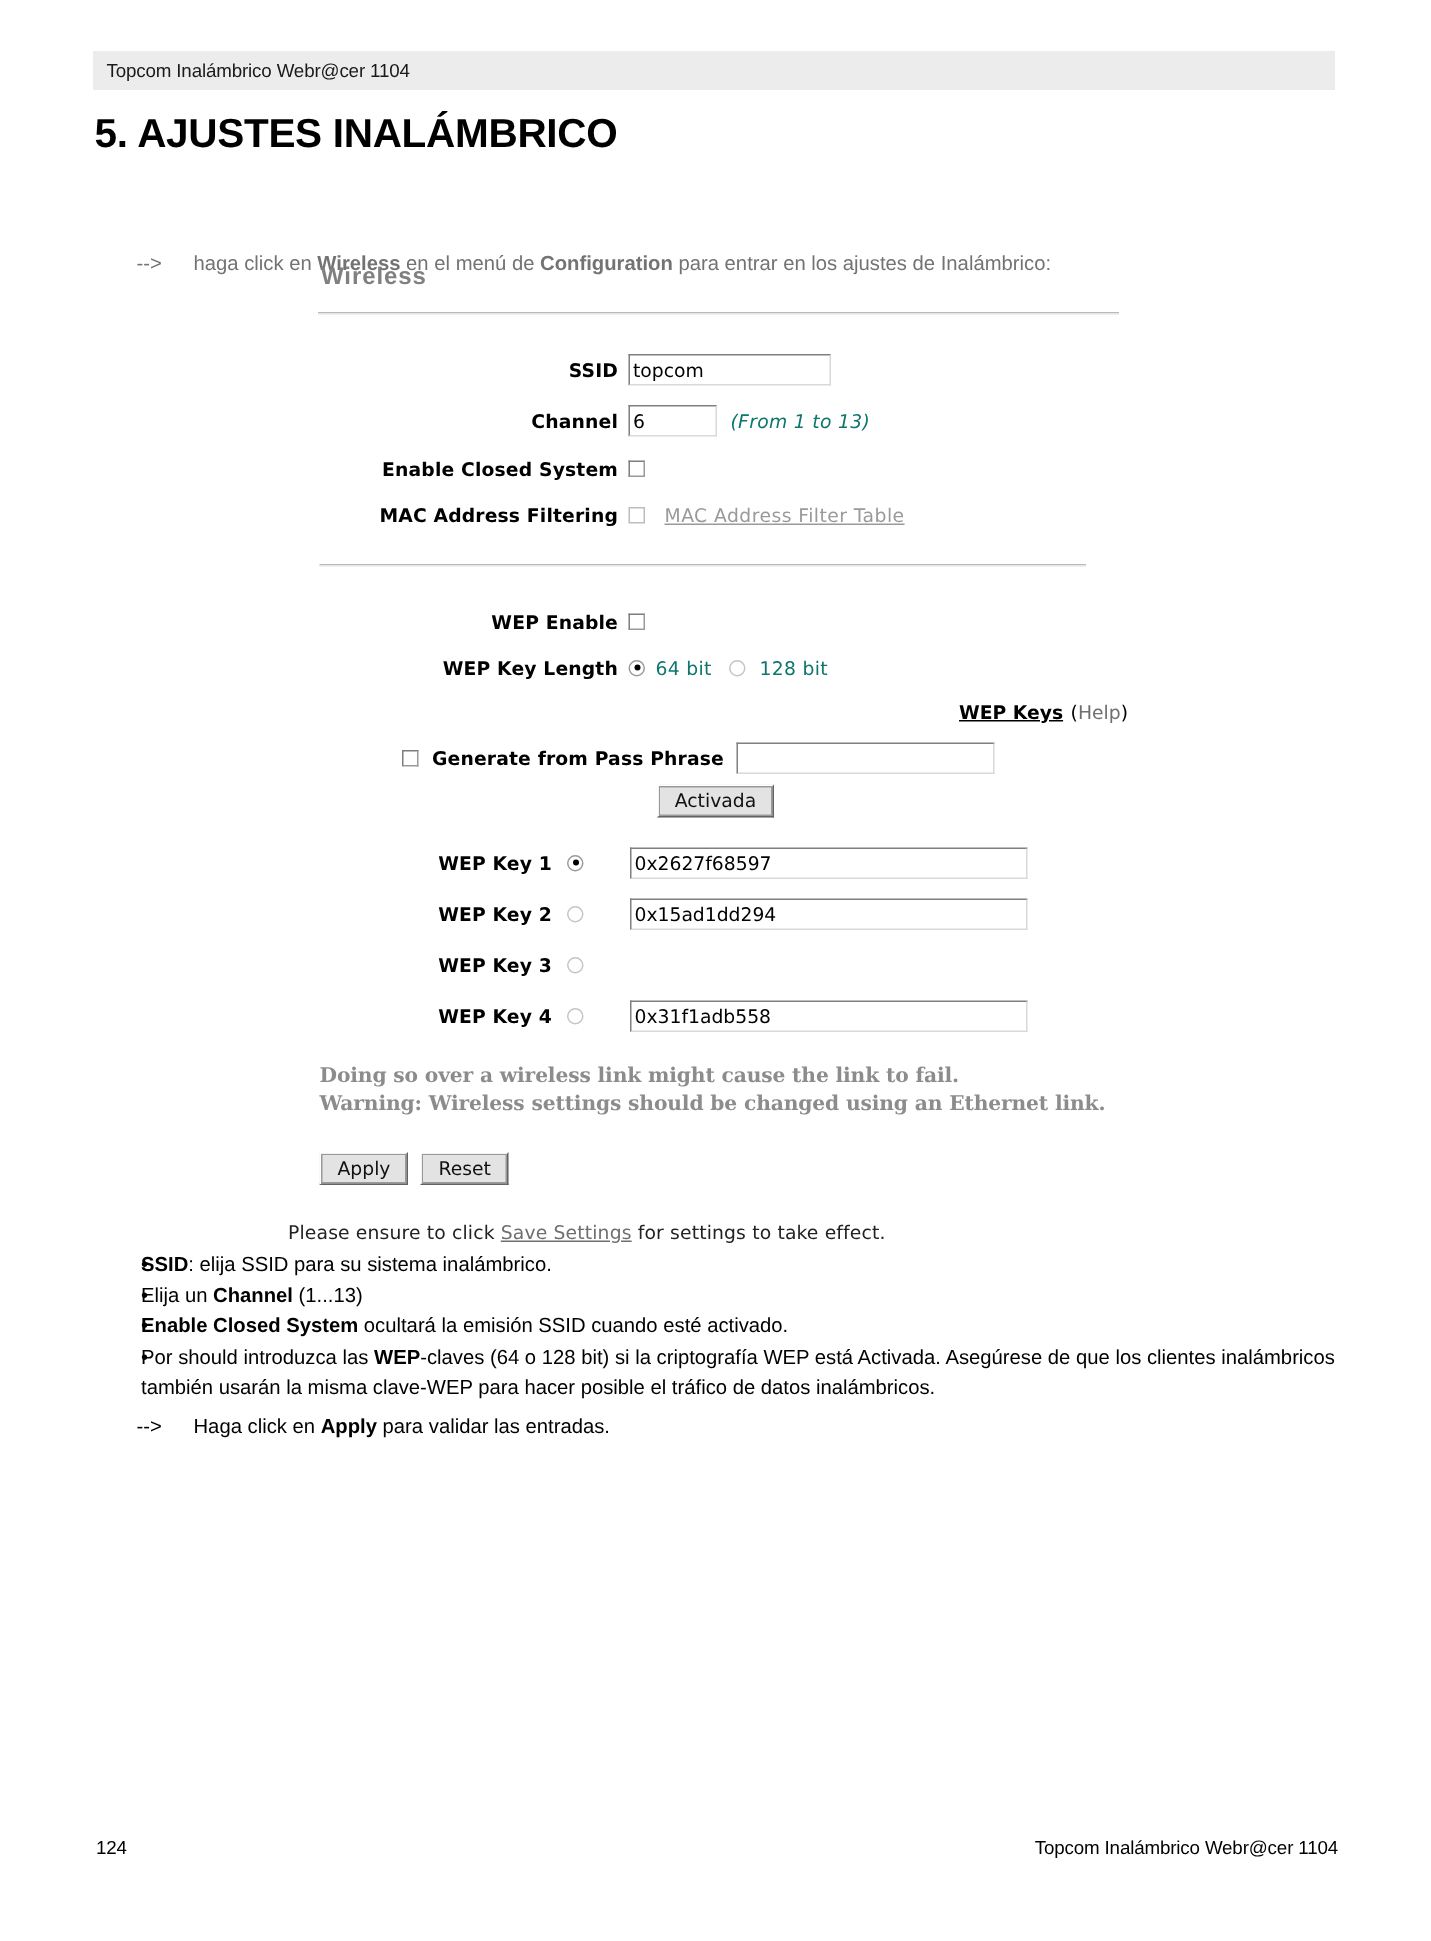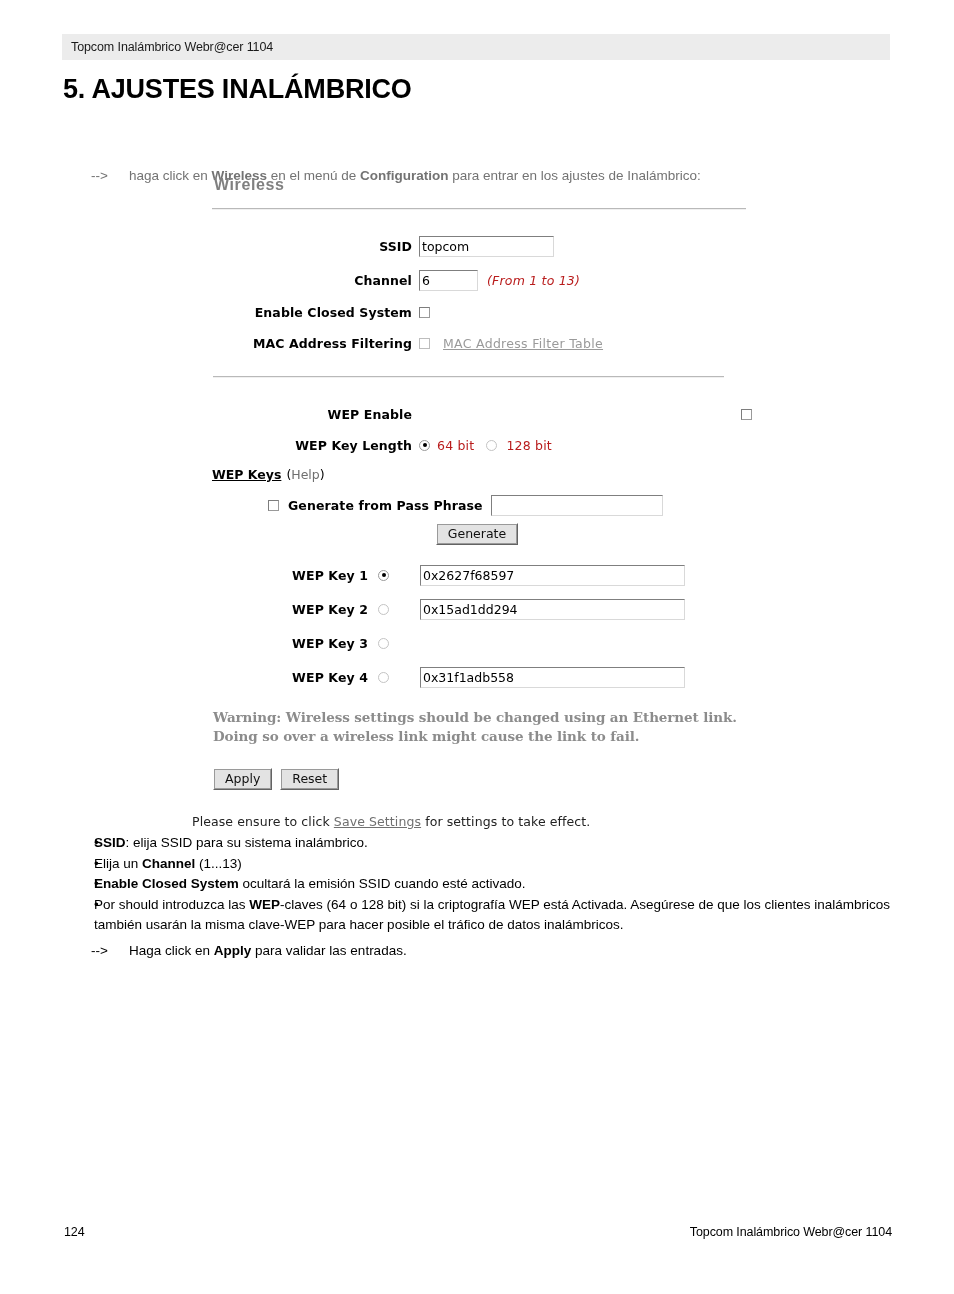--- a/index.html
+++ b/index.html
@@ -118,21 +118,21 @@
   }
   .txt-ssid { width: 129px; }
   .txt-channel { width: 53px; }
   .txt-pass { width: 166px; }
   .txt-wepkey { width: 259px; }
 
   .hint {
     font-family: "DejaVu Sans", sans-serif;
     font-style: italic;
     font-size: 12.5px;
-    color: #b91c1c;
+    color: #0f766e;
     margin-left: 9px;
     letter-spacing: 0.2px;
   }
 
   
   .cb {
     width: 11px;
     height: 11px;
     border: 1px solid #9a9a9a;
     border-top-color: #7d7d7d;
@@ -168,21 +168,21 @@
     font-family: "DejaVu Sans", sans-serif;
     font-size: 12.5px;
     color: #9a9a9a;
     text-decoration: underline;
     letter-spacing: 0.3px;
     margin-left: 13px;
   }
 
   .centered-row {
     display: flex;
-    justify-content: flex-start;
+    justify-content: flex-end;
     align-items: center;
     white-space: nowrap;
   }
   .wepkeys-head {
     margin-top: 8px;
     font-family: "DejaVu Sans", sans-serif;
     font-size: 12.5px;
   }
   .wepkeys-label {
     font-weight: bold;
@@ -381,21 +381,21 @@
         <span class="linkish">MAC Address Filter Table</span>
       </div>
     </div>
 
   </div>
 
   <div class="rule rule-2" style="margin-top:19px;"></div>
 
   <div class="form-rows">
 
-    <div class="frow" style="margin-top:22px;justify-content:space-between;">
+    <div class="frow" style="margin-top:22px;">
       <div class="flabel">WEP Enable</div>
       <div class="fctl">
         <span class="cb"></span>
       </div>
     </div>
 
     <div class="frow" style="margin-top:3px;">
       <div class="flabel">WEP Key Length</div>
       <div class="fctl">
         <span class="rb rb-on"></span>
@@ -414,21 +414,21 @@
       <span class="paren">)</span>
   </div>
 
   <div class="passphrase-row">
     <span class="cb"></span>
     <span class="passphrase-label">Generate from Pass Phrase</span>
     <span class="txt txt-pass" placeholder=""></span>
   </div>
 
   <div class="btn-generate-wrap">
-    <span class="btn">Generate</span>
+    <span class="btn">Activada</span>
   </div>
 
   <div class="wepkey-rows">
 
     <div class="wepkey-row">
       <div class="wepkey-label">WEP Key 1</div>
       <div class="wepkey-radio-cell">
         <span class="rb rb-on"></span>
       </div>
       <span class="txt txt-wepkey">0x2627f68597</span>
@@ -453,22 +453,22 @@
       <div class="wepkey-label">WEP Key 4</div>
       <div class="wepkey-radio-cell">
         <span class="rb rb-dim"></span>
       </div>
       <span class="txt txt-wepkey">0x31f1adb558</span>
     </div>
 
   </div>
 
   <div class="warning">
+    <div>Doing so over a wireless link might cause the link to fail.</div>
     <div>Warning: Wireless settings should be changed using an Ethernet link.</div>
-    <div>Doing so over a wireless link might cause the link to fail.</div>
   </div>
 
   <div class="action-buttons">
     <span class="btn">Apply</span>
     <span class="btn">Reset</span>
   </div>
 
   <div class="save-note">
     <span>Please ensure to click </span><span class="save-link">Save Settings</span><span> for settings to take effect.</span>
   </div>

